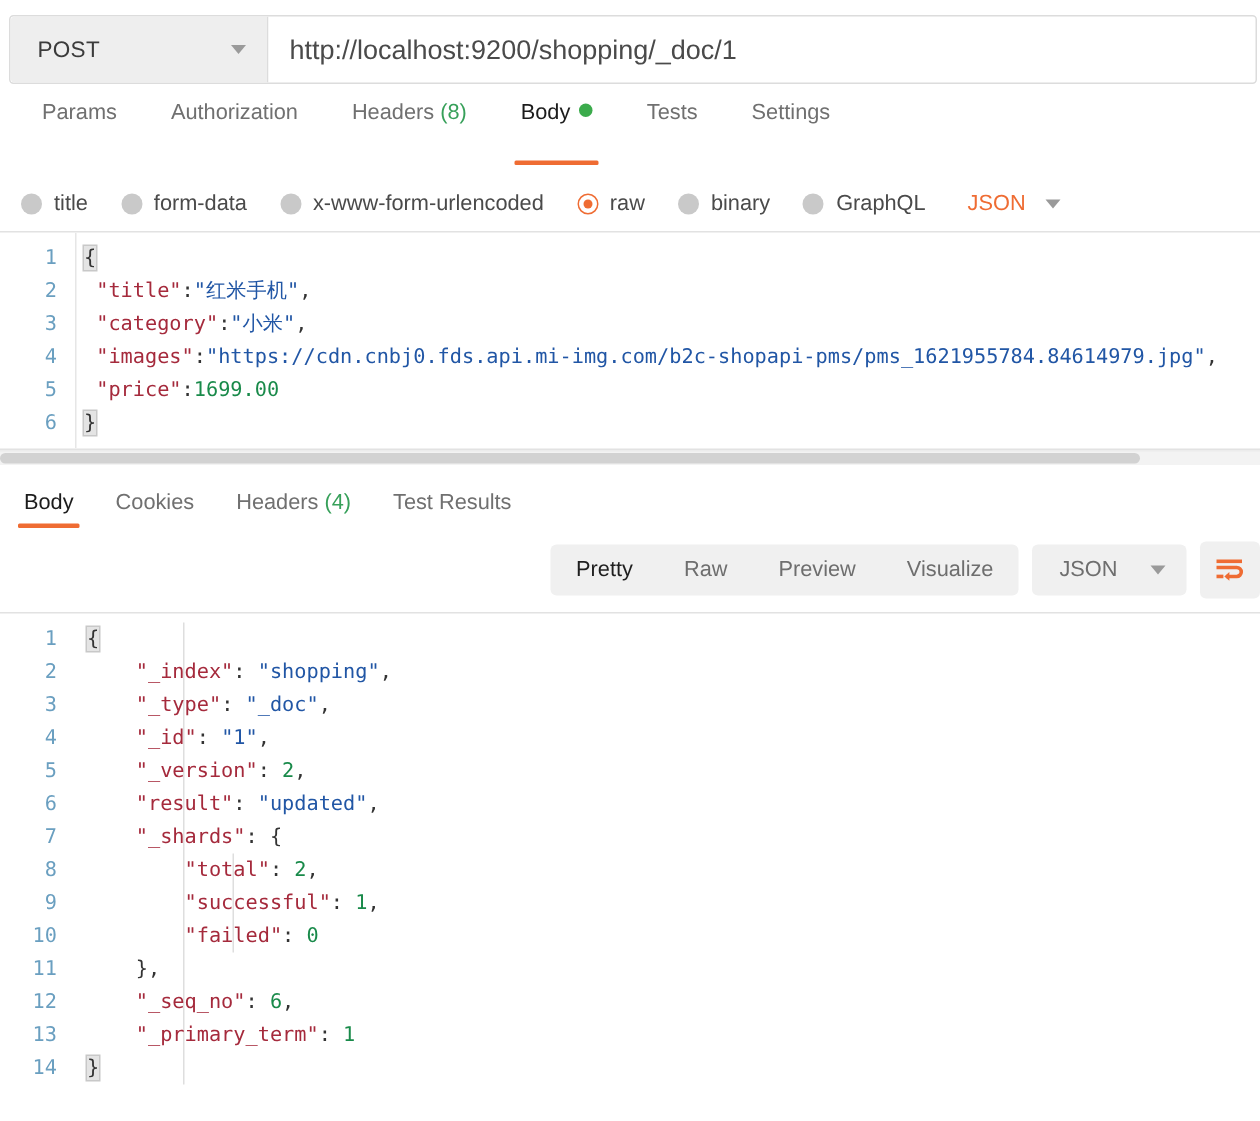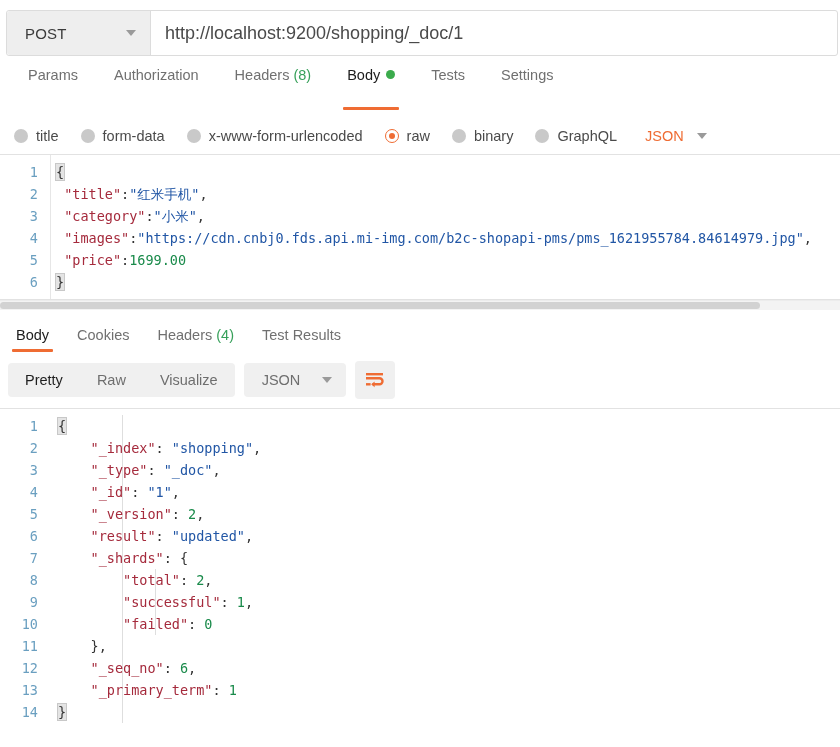--- a/index.html
+++ b/index.html
@@ -20,21 +20,21 @@
   .url-row {
     display: flex;
     align-items: stretch;
     height: 44px;
     margin: 10px 2px 0 6px;
     border: 1px solid #dcdcdc;
     border-radius: 3px;
     background: #ffffff;
   }
   .method-box {
-    width: 144px;
+    width: 172px;
     display: flex;
     align-items: center;
     justify-content: space-between;
     padding: 0 14px 0 18px;
     background: #eeeeee;
     border-right: 1px solid #dcdcdc;
     border-radius: 3px 0 0 3px;
     box-sizing: border-box;
     cursor: pointer;
     gap: 26px;
@@ -247,20 +247,21 @@
     height: 3px;
     background: #ef6c33;
     border-radius: 1px;
   }
 
   .res-toolbar {
     display: flex;
     align-items: center;
     padding: 9px 0 9px 8px;
     gap: 9px;
+    justify-content: flex-end;
   }
   .seg-group {
     display: flex;
     background: #f0f0f0;
     border-radius: 4px;
     overflow: hidden;
   }
   .seg {
     padding: 9px 17px;
     font-size: 14.5px;
@@ -376,20 +377,21 @@
     <div class="res-tab active"><span>Body</span></div>
     <div class="res-tab"><span>Cookies</span></div>
     <div class="res-tab"><span>Headers</span><span class="tab-count"> (4)</span></div>
     <div class="res-tab"><span>Test Results</span></div>
   </div>
 
 <div class="res-toolbar">
   <div class="seg-group" id="res-views">
       <div class="seg active">Pretty</div>
       <div class="seg">Raw</div>
+      <div class="seg">Preview</div>
       <div class="seg">Visualize</div>
     </div>
   <div class="fmt-select">
     <span class="fmt-text">JSON</span>
     <span class="caret-down"></span>
   </div>
   <div class="wrap-btn">
     <svg width="20" height="16" viewBox="0 0 20 16">
       <rect x="1" y="1" width="17" height="2.4" fill="#ef6c33"></rect>
       <path d="M1 6.3 H14.5 a3 3 0 0 1 0 6 H7.5" stroke="#ef6c33" stroke-width="2.4" fill="none"></path>

